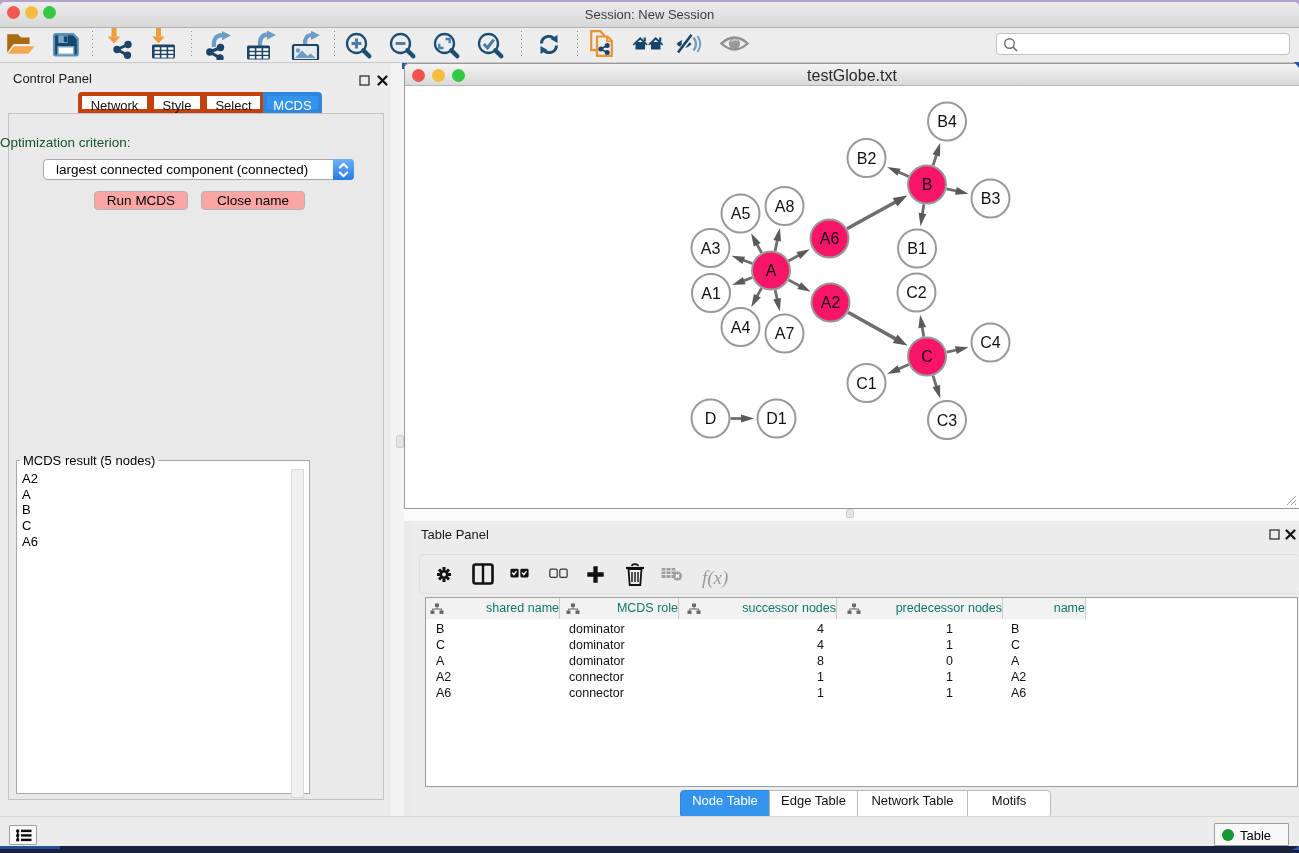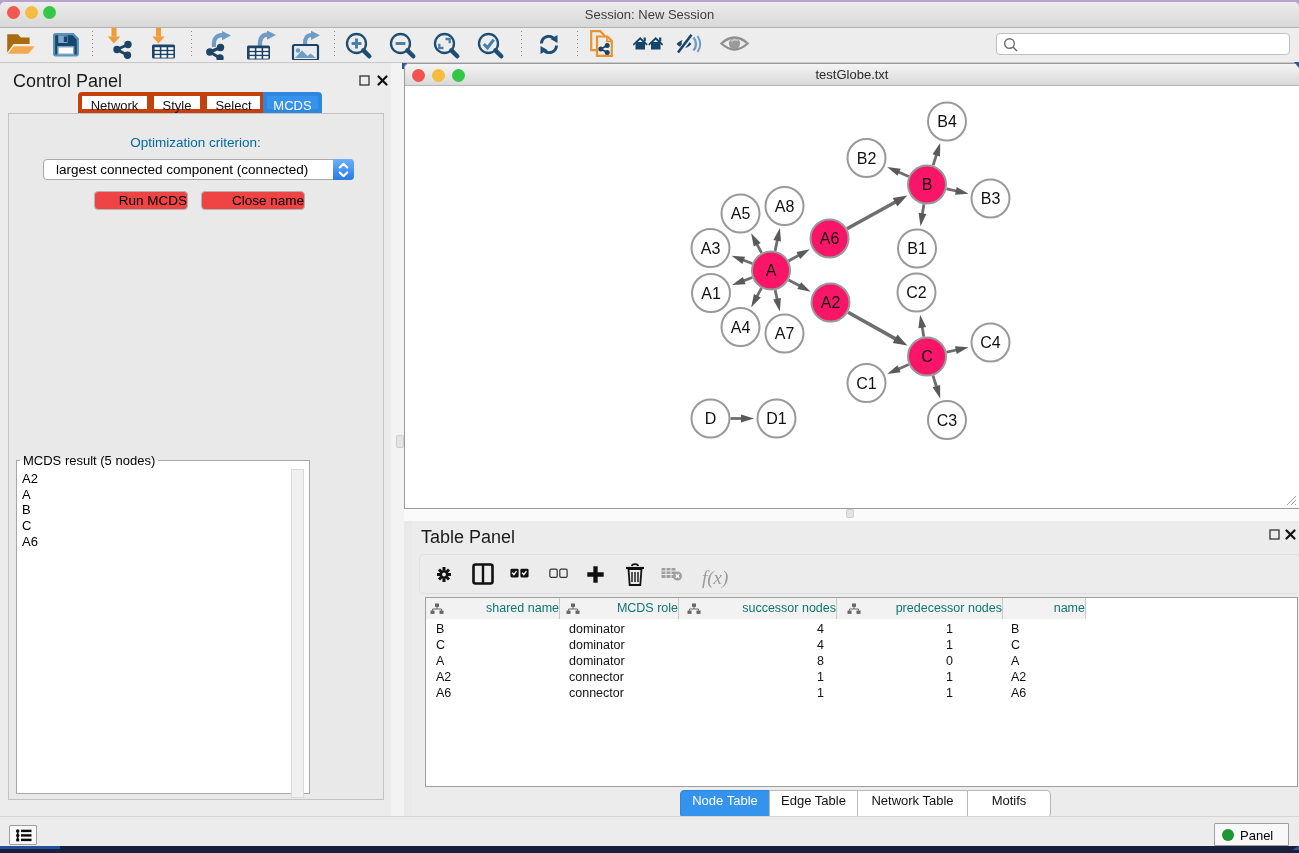--- a/index.html
+++ b/index.html
@@ -22,40 +22,40 @@
              background:#ededed; border-bottom:1px solid #c9c9c9; }
   .tsep { position:absolute; top:3px; height:28px; width:1px;
           background-image:linear-gradient(#8a8a8a 33%, rgba(0,0,0,0) 0%);
           background-size:1px 4px; }
   .ticon { position:absolute; }
   #searchbox { position:absolute; left:996px; top:5px; width:294px; height:22px;
                background:#ffffff; border:1px solid #c0c0c0; border-radius:4px; }
   
   #cpanel { position:absolute; left:0; top:62px; width:391px; height:757px;
             background:#ececec; font-size:13px; }
-  .phead { position:absolute; font-size:18px; color:#1a1a1a; }
+  .phead { position:absolute; font-size:13px; color:#1a1a1a; }
   .cp-tab { position:absolute; top:28px; height:21px; line-height:20px; text-align:center;
             font-size:13px; color:#111; background:#ffffff; border:4px solid #c2410c; }
   .cp-box { position:absolute; left:8px; top:49px; width:376px; height:687px;
             background:#e9e9e9; border:1px solid #c3c3c3; }
-  .mbtn { position:absolute; background:#ef4444; border:1px solid #b4b4b4; border-radius:4px;
-          text-align:right; font-size:13.5px; color:#000; line-height:18px; }
+  .mbtn { position:absolute; background:#fca5a5; border:1px solid #b4b4b4; border-radius:4px;
+          text-align:center; font-size:13.5px; color:#000; line-height:18px; }
   
   #frame1 { position:absolute; left:404px; top:61px; width:895px; height:446px;
             background:#ffffff; border:1px solid #9a9a9a; border-right:none;
             border-radius:5px 0 0 0; }
   #frame1 .bar { position:absolute; left:0; top:0; width:100%; height:22px;
                  background:linear-gradient(#f4f4f4,#d9d9d9);
                  border-bottom:1px solid #b5b5b5; border-radius:5px 0 0 0; }
   #frame1 .tl { top:5px; }
   #frame1 .t1 { left:7px;  background:#f1544f; }
   #frame1 .t2 { left:27px; background:#f5bd3b; }
   #frame1 .t3 { left:47px; background:#33c748; }
   #frame1 .title { position:absolute; top:3px; width:100%; text-align:center;
-                   font-size:13px; color:#2a2a2a; }
+                   font-size:16px; color:#2a2a2a; }
   
   #tpanel { position:absolute; left:412px; top:519px; width:895px; height:300px;
             background:#ececec; }
   #ttable { position:absolute; left:13px; top:76px; width:873px; height:190px;
             background:#ffffff; border:1px solid #9e9e9e; }
   .th { position:absolute; top:0; height:21px; background:#f2f2f2;
         border-right:1px solid #c9c9c9; text-align:right;
         font-size:12.5px; color:#0f766e; line-height:21px; }
   .td { position:absolute; height:16px; font-size:12.5px; color:#111; line-height:16px; }
   .btab { position:absolute; top:269px; height:28px; line-height:20px; text-align:center;
@@ -224,21 +224,21 @@
       <rect x="1" y="1" width="9" height="9" fill="none" stroke="#333" stroke-width="1.3"></rect>
     </svg>
     <svg class="abs" style="left:377px;top:11px" width="11" height="11" viewBox="0 0 11 11">
       <path d="M1.5,1.5 L9.5,9.5 M9.5,1.5 L1.5,9.5" stroke="#111" stroke-width="2.2" stroke-linecap="round"></path>
     </svg>
     <div class="cp-tab" style="left:78px;width:73px;border-radius:4px 0 0 0">Network</div>
     <div class="cp-tab" style="left:150px;width:54px">Style</div>
     <div class="cp-tab" style="left:203px;width:61px">Select</div>
     <div class="cp-tab" style="left:263px;width:59px;background:#3493ed;color:#fff;border-color:#2f86dd;border-radius:0 4px 0 0">MCDS</div>
     <div class="cp-box"></div>
-    <div class="abs" style="left:0;top:71px;width:391px;text-align:center;font-size:13.5px;color:#0369a1">Optimization criterion:</div>
+    <div class="abs" style="left:0;top:71px;width:391px;text-align:left;font-size:13.5px;color:#14532d">Optimization criterion:</div>
     <div class="abs" style="left:43px;top:95px;width:311px;height:21px;background:#fff;border:1px solid #a8a8a8;border-radius:4px;">
       <div class="abs" style="left:12px;top:2px;font-size:13.5px;color:#000">largest connected component (connected)</div>
       <div class="abs" style="right:-1px;top:-1px;width:21px;height:21px;background:linear-gradient(#6cb1f8,#2a7ae6);border-radius:0 4px 4px 0;">
         <svg width="13" height="16" viewBox="0 0 13 16" style="position:absolute;left:4px;top:3px">
           <path d="M2.8,5.6 L6.5,1.8 L10.2,5.6 M2.8,10.4 L6.5,14.2 L10.2,10.4" fill="none" stroke="#ffffff" stroke-width="2.1" stroke-linecap="round" stroke-linejoin="round"></path>
         </svg>
       </div>
     </div>
     <div class="mbtn" style="left:94px;top:127px;width:94px;height:19px">Run MCDS</div>
     <div class="mbtn" style="left:201px;top:127px;width:104px;height:19px">Close name</div>
@@ -475,21 +475,21 @@
             <circle cx="1.7" cy="10.9" r="1.7"></circle>
         <rect x="0.9" y="1.9" width="1.6" height="9"></rect>
         <rect x="5" y="0.7" width="10.5" height="2.4"></rect>
             <rect x="5" y="5.2" width="10.5" height="2.4"></rect>
             <rect x="5" y="9.7" width="10.5" height="2.4"></rect>
           </g>
       </svg>
     </div>
     <div class="sbtn" style="left:1214px;top:6px;width:75px;height:23px">
       <div style="position:absolute;left:7px;top:5px;width:12px;height:12px;border-radius:50%;background:#1a9633;"></div>
-      <div style="position:absolute;left:25px;top:4px;font-size:13px;color:#000">Panel</div>
+      <div style="position:absolute;left:25px;top:4px;font-size:13px;color:#000">Table</div>
     </div>
   </div>
   <div class="abs" style="left:396px;top:433px;width:8px;height:13px;background:#e4e4e4;border:1px solid #cfcfcf;border-radius:2px;"></div>
   <div class="abs" style="left:846px;top:507px;width:8px;height:9px;background:#e4e4e4;border:1px solid #cfcfcf;border-radius:2px;"></div>
 </div>
 <div style="position:absolute;left:0;top:846px;width:1299px;height:7px;background:#17213c;"></div>
 <div style="position:absolute;left:0;top:846px;width:60px;height:3px;background:#24509b;"></div>
 <div style="position:absolute;left:1292px;top:846px;width:7px;height:4px;background:#2a55a4;clip-path:polygon(0 100%,100% 0,100% 100%);"></div>
 
 </body></html>

